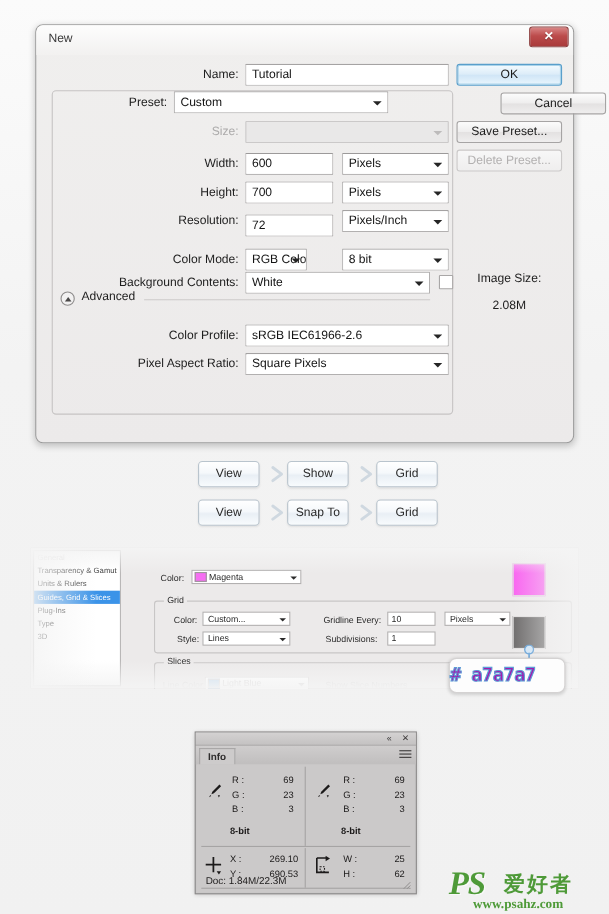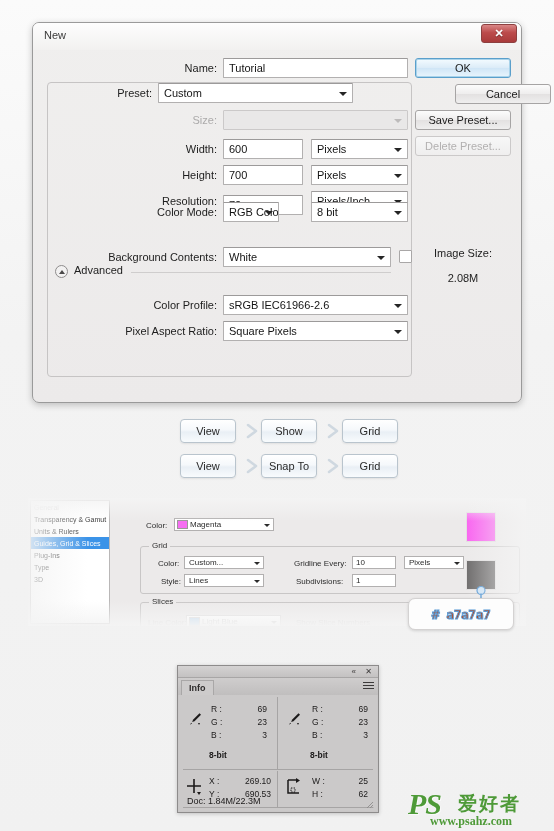--- a/index.html
+++ b/index.html
@@ -227,24 +227,24 @@
   .hexcall {
     position: absolute; left: 408px; top: 598px;
     width: 106px; height: 32px;
     background: #fdfdfd;
     border: 1px solid #d4d2d2;
     border-radius: 7px;
     box-shadow: 0 1px 3px rgba(0,0,0,.14);
   }
   .hextext {
     position: absolute; left: 0; top: 0; width: 100%;
-    text-align: center; line-height: 31px;
-    font-size: 13px; font-weight: bold;
+    text-align: left; line-height: 31px;
+    font-size: 17px; font-weight: bold;
     font-family: "DejaVu Sans Mono", monospace;
-    color: #c2410c;
+    color: #a21caf;
     -webkit-text-stroke: 1px #5b9bd5;
     letter-spacing: -0.5px;
   }
 
   
   .info-panel {
     position: absolute; left: 177px; top: 665px;
     width: 202px; height: 148px;
     background: #c9c7c7;
     border: 1px solid #8d8b8b;
@@ -346,21 +346,21 @@
         <div class="txtbox" style="left:0; top:0; width:80px;">700</div>
         <div class="combo" style="left:88px; top:0; width:97px;"><span>Pixels</span><i class="arw"></i></div>
       </div>
 
       <div class="row" style="left:190px; top:141px; width:80px;">
         <span class="lbl">Resolution:</span>
         <div class="txtbox" style="left:0; top:4px; width:80px;">72</div>
         <div class="combo" style="left:88px; top:0; width:97px;"><span>Pixels/Inch</span><i class="arw"></i></div>
       </div>
 
-      <div class="row" style="left:190px; top:152px; width:80px;">
+      <div class="row" style="left:190px; top:176px; width:80px;">
         <span class="lbl">Color Mode:</span>
         <div class="combo" style="left:0; top:0; width:56px;"><span>RGB Color</span><i class="arw"></i></div>
         <div class="combo" style="left:88px; top:0; width:97px;"><span>8 bit</span><i class="arw"></i></div>
       </div>
 
       <div class="row" style="left:190px; top:197px; width:168px;">
         <span class="lbl">Background Contents:</span>
         <div class="combo" style="left:0; top:0; width:168px;"><span>White</span><i class="arw"></i></div>
         <div class="chkbox" style="left:176px; top:3px;"></div>
       </div>

